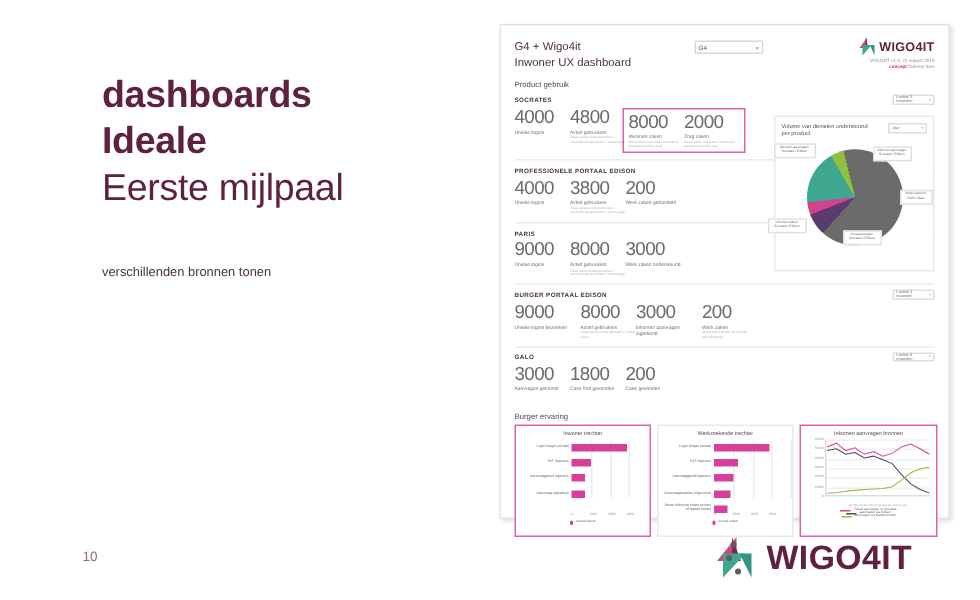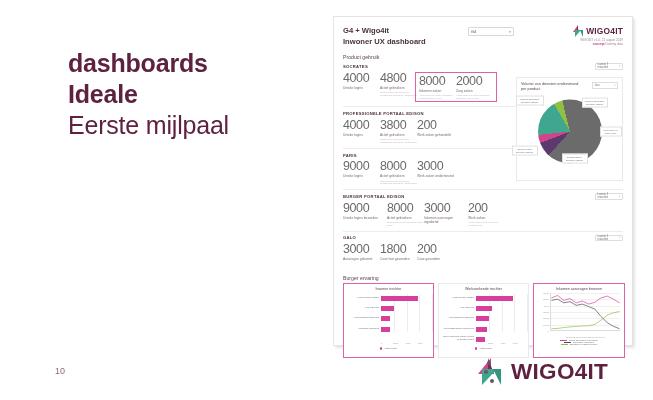--- a/index.html
+++ b/index.html
@@ -71,21 +71,21 @@
   
   #dash {
     position:absolute; left:333px; top:16px; width:300px; height:330px;
     background:#fff; border:1px solid #e4e4e4;
     box-shadow: 1.5px 1.5px 3px rgba(0,0,0,0.14);
     padding: 8px 9px 6px 9px;
   }
   .dash-head { display:flex; align-items:flex-start; }
   .dash-title { flex:0 0 auto; }
   .dash-title .l1, .dash-title .l2 {
-    font-size:7.6px; font-weight:bold; color:#4a3240; line-height:1.45;
+    font-size:7.6px; font-weight:normal; color:#4a3240; line-height:1.45;
   }
   .hdr-select {
     margin-left:42px; margin-top:2px;
     width:46px; height:9px; border:0.7px solid #d8d8d8; background:#fff;
     display:flex; align-items:center; justify-content:space-between;
     padding:0 2px; border-radius:1px;
   }
   .hdr-select .val { font-size:4.2px; color:#555; }
   .hdr-select .chev { font-size:3.6px; color:#999; }
   .dash-brand { margin-left:auto; text-align:right; }
@@ -223,20 +223,21 @@
 </head>
 <body>
 
 <div id="slide">
 
   <div class="left">
     <div class="title-bold">dashboards</div>
     <div class="title-bold">Ideale</div>
     <div class="title-light">Eerste mijlpaal</div>
     <div class="subcopy">
+      <div>verschillenden bronnen tonen</div>
     </div>
   </div>
 
   <div class="page-num">10</div>
 
   <div class="footer-logo">
     <div class="logo-mark">
       <div class="tri-pink"></div>
         <div class="tri-plum"></div>
       <div class="tri-teal"></div>

